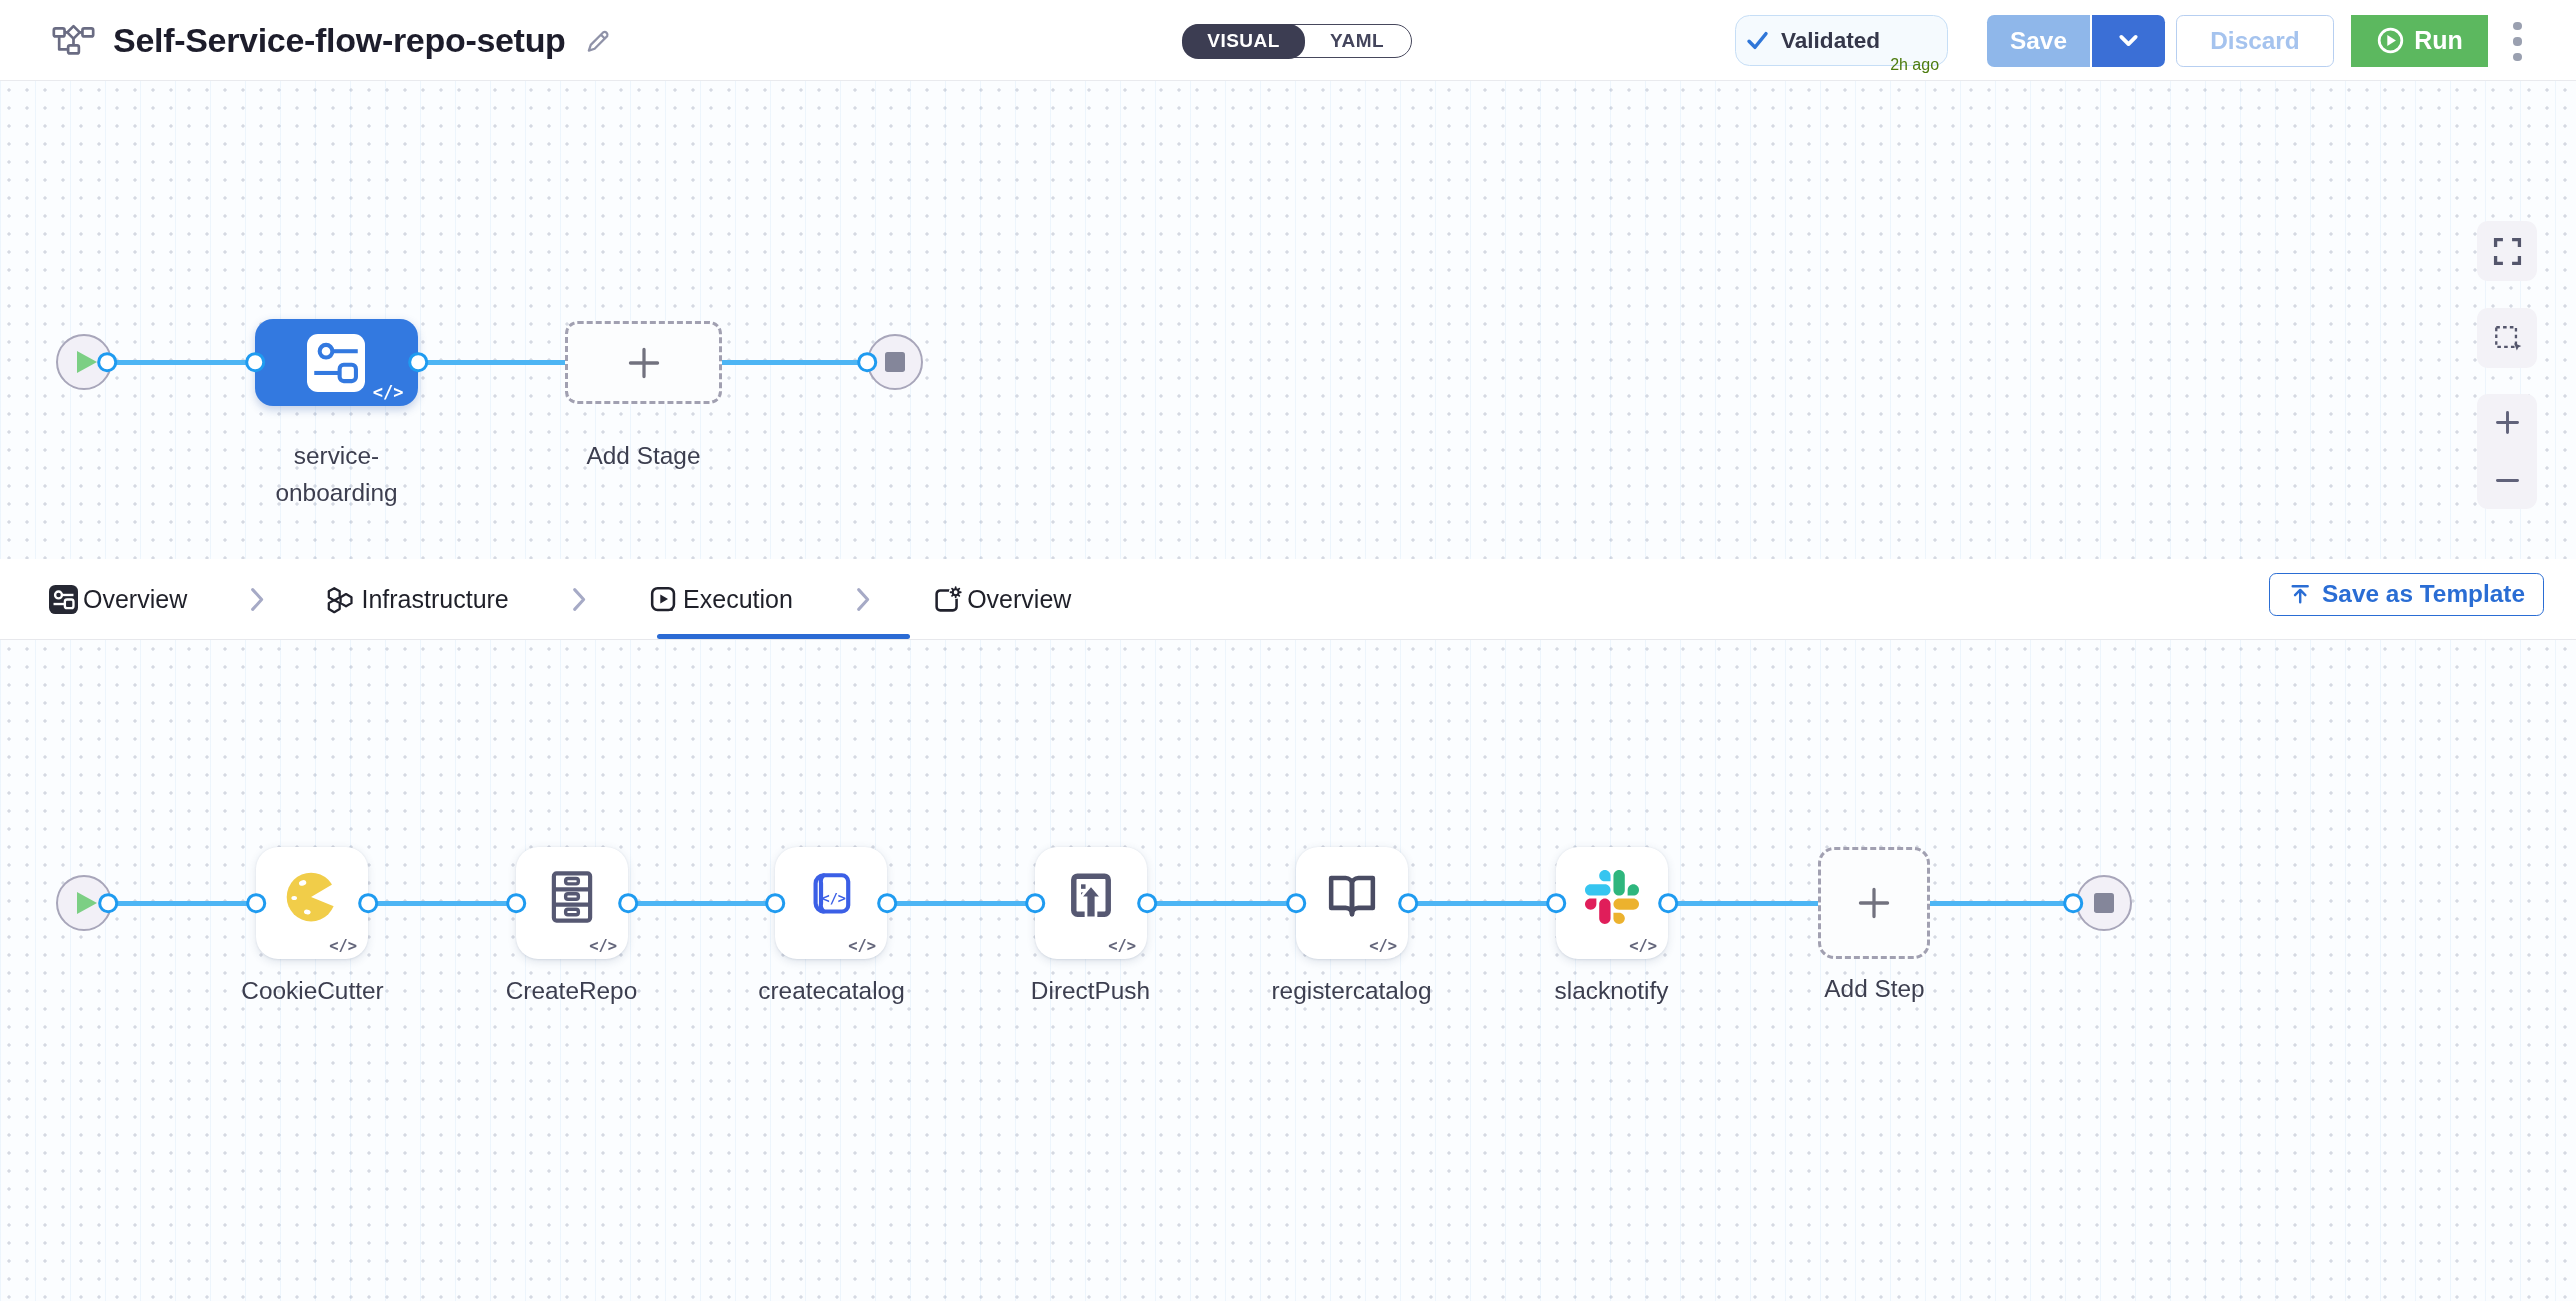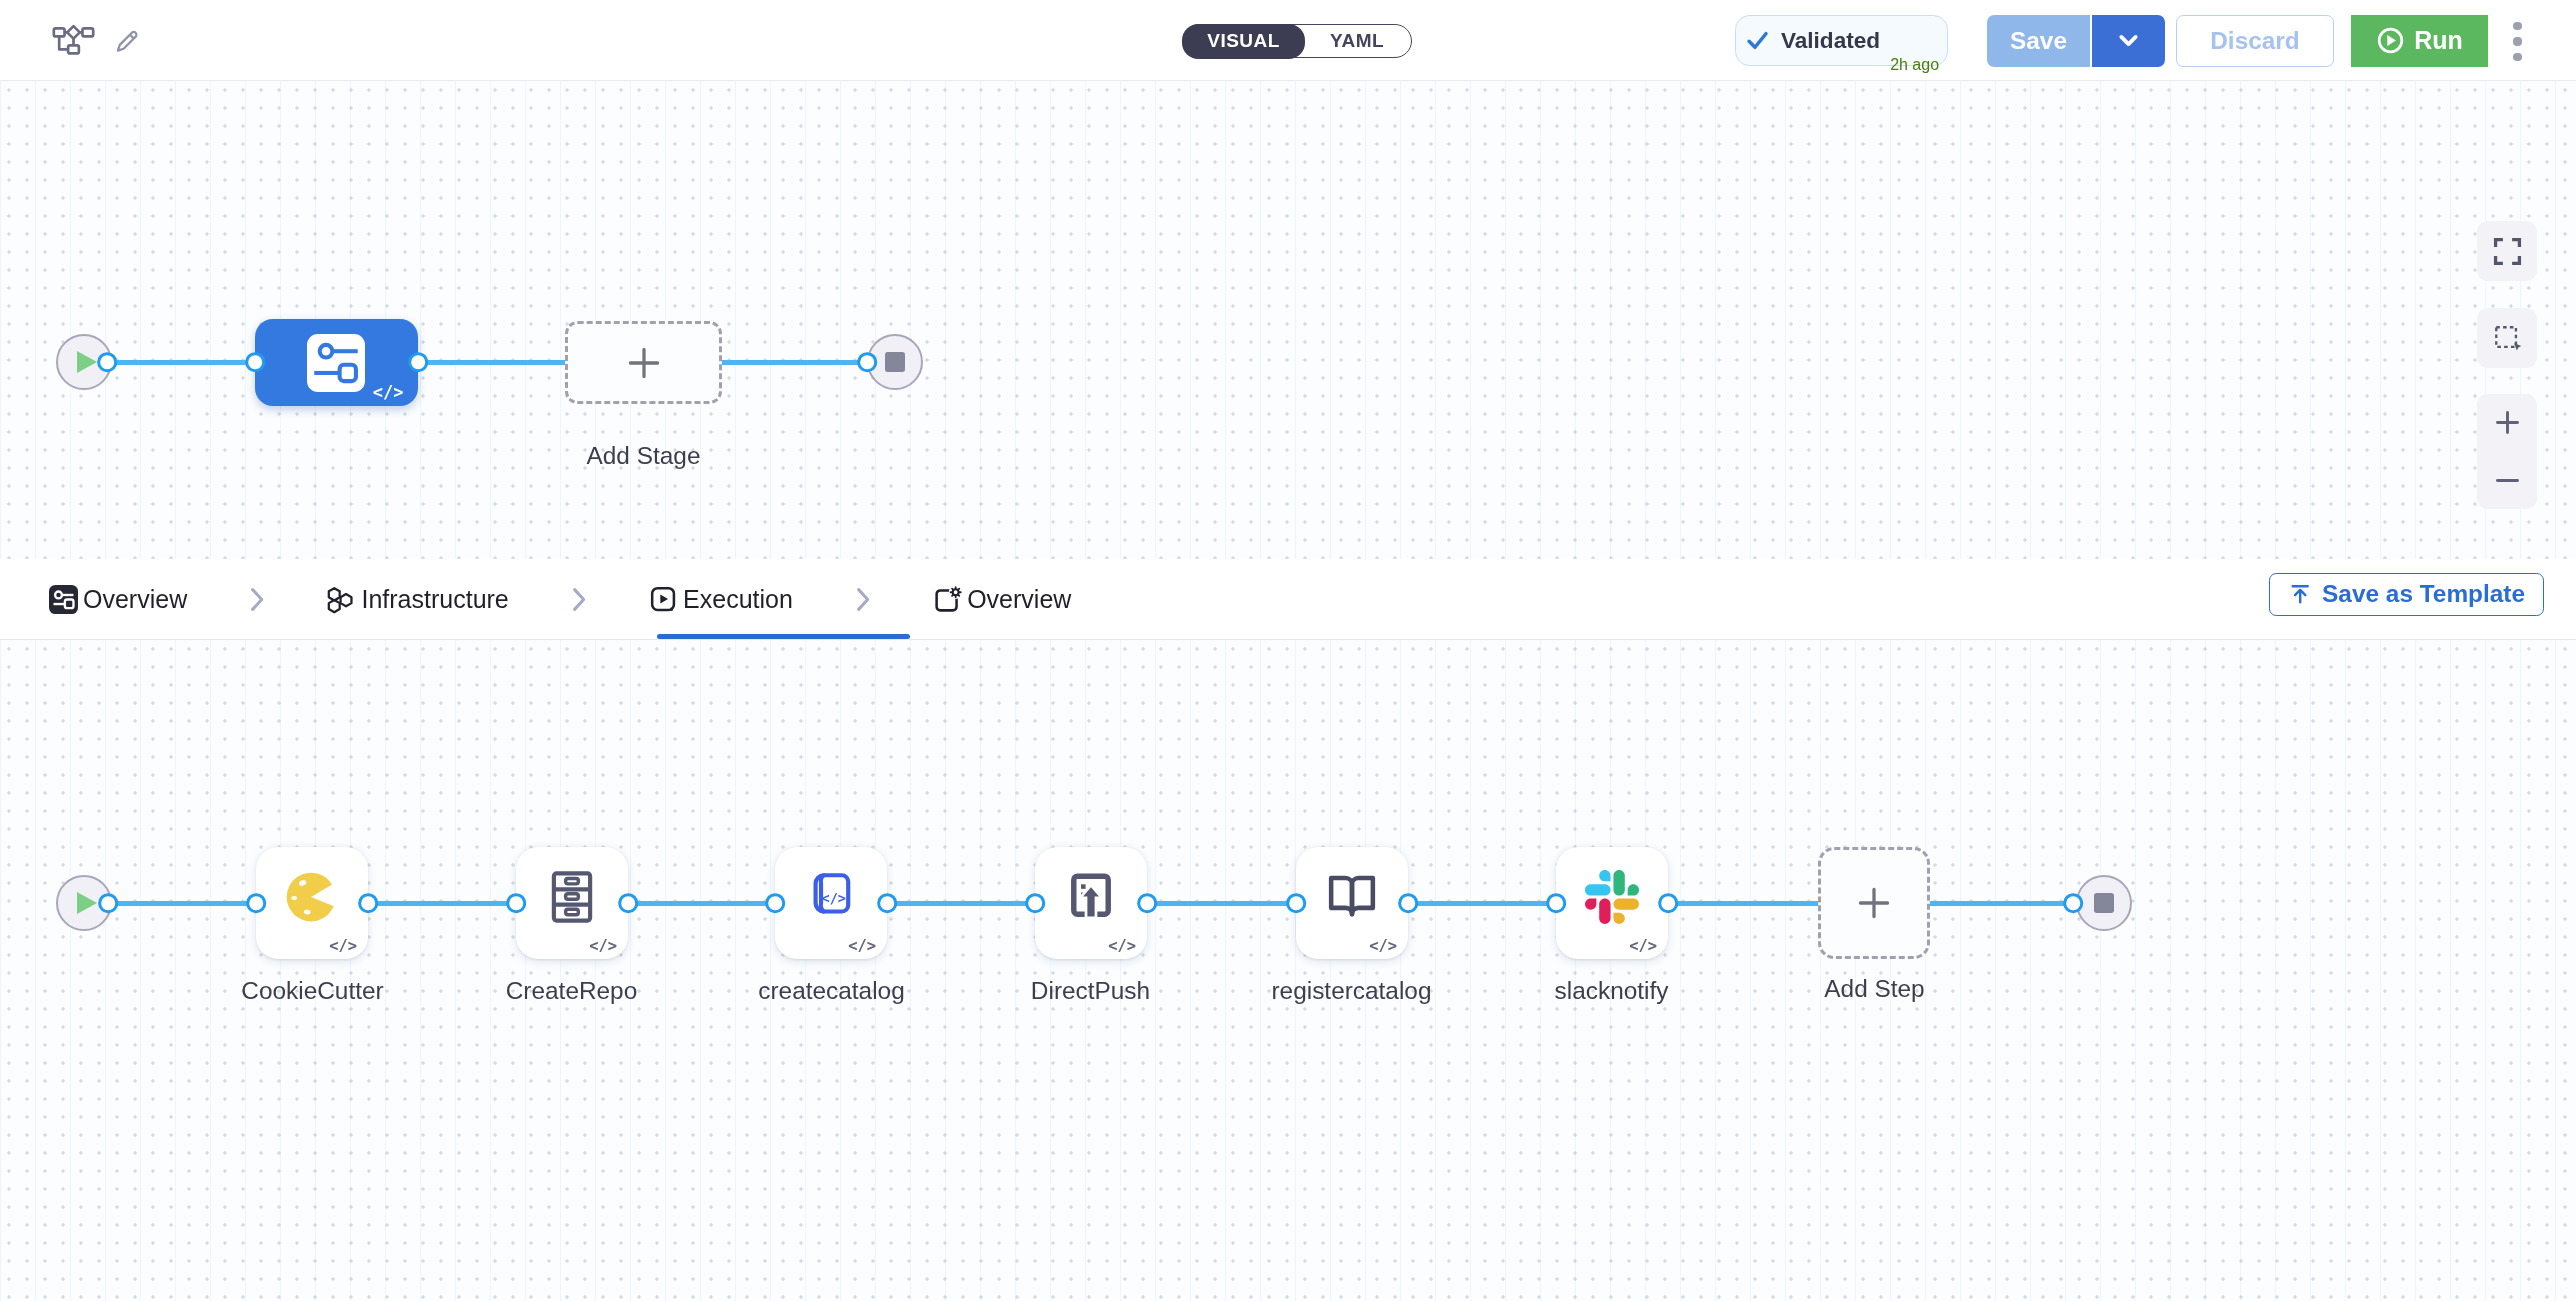--- a/index.html
+++ b/index.html
@@ -152,20 +152,21 @@
     <div class="header-left">
       <svg width="43" height="34" viewBox="0 0 48 38">
         <g fill="none" stroke="#6a6c83" stroke-width="3" stroke-linejoin="round">
           <rect x="2" y="6" width="12" height="9" rx="2"></rect>
           <rect x="34" y="6" width="12" height="9" rx="2"></rect>
           <path d="M24,3.5 L31,10.5 L24,17.5 L17,10.5 Z"></path>
           <rect x="18" y="25" width="12" height="9" rx="2"></rect>
           <path d="M14,10.5 H17 M31,10.5 H34 M24,17.5 V25 M8,15 V29.5 H18"></path>
         </g>
       </svg>
+      <div class="page-title">Self-Service-flow-repo-setup</div>
       <svg width="29" height="29" viewBox="0 0 30 30" style="cursor:pointer">
         <path d="M5,25.5 L7,19.5 L20,6.5 a3,3 0 0 1 4,4 L11,23.5 L5,25.5 Z M17.5,9 l3.5,3.5" fill="none" stroke="#8f92a8" stroke-width="2.3" stroke-linejoin="round"></path>
       </svg>
     </div>
 
     <div class="mode-toggle">
       <div class="mode-visual">VISUAL</div>
       <div class="mode-yaml">YAML</div>
     </div>
 
@@ -214,20 +215,24 @@
       <svg class="tile" width="58" height="58" viewBox="0 0 64 64">
         <rect x="0" y="0" width="64" height="64" rx="12" fill="#fff"></rect>
         <g stroke="#3379e0" stroke-width="4.5" fill="none">
           <path d="M27,19 H56"></path>
           <path d="M8,43 H38"></path>
           <circle cx="21" cy="19" r="7" fill="#fff"></circle>
           <rect x="36" y="34" width="18" height="18" rx="4.5" fill="#fff"></rect>
         </g>
       </svg>
       <span class="stage-code">&lt;/&gt;</span>
+    </div>
+    <div class="node-label" style="left:210px; top:356px; width:253px;">
+      <div>service-</div>
+      <div>onboarding</div>
     </div>
 
     <div class="dashed-node" style="left:565px; top:240px; width:157px; height:83px; border-radius:12.7px;">
       <svg width="38" height="38" viewBox="0 0 42 42">
         <path d="M21,6 V36 M6,21 H36" stroke="#72727f" stroke-width="3.6" stroke-linecap="round"></path>
       </svg>
     </div>
     <div class="node-label" style="left:535px; top:356px; width:217px;">Add Stage</div>
 
     <div class="endpoint" style="left:867px; top:253px;">

